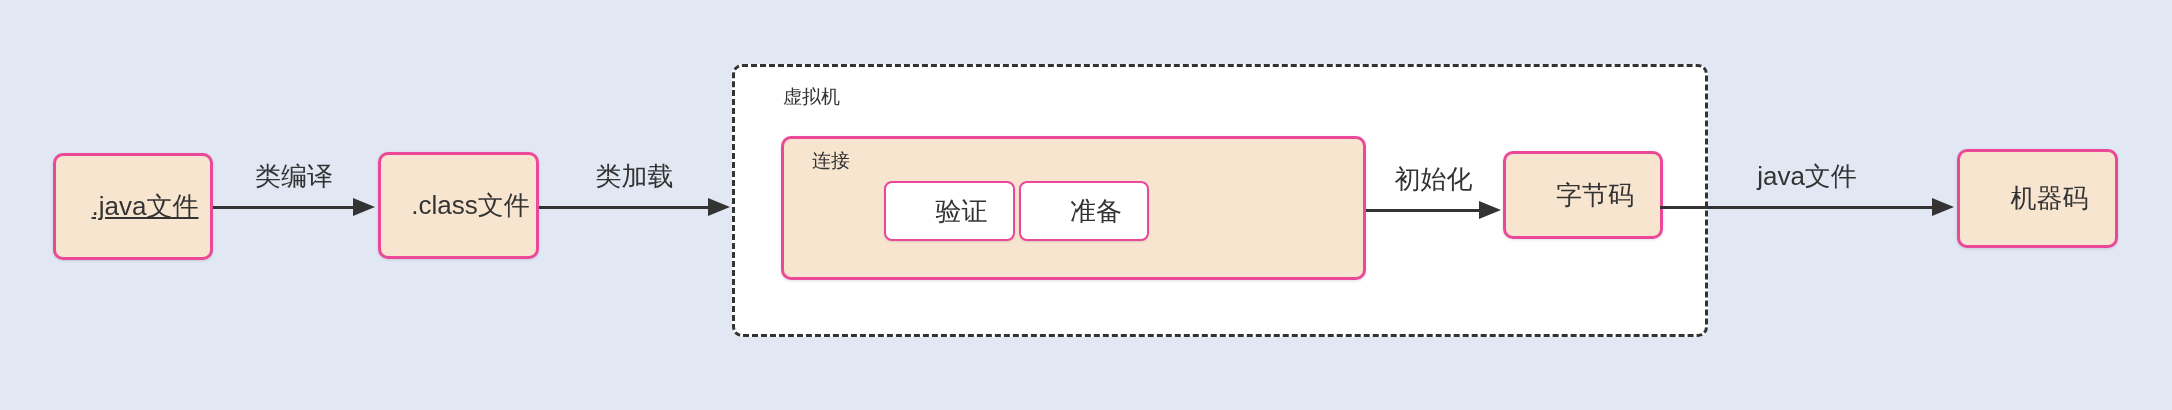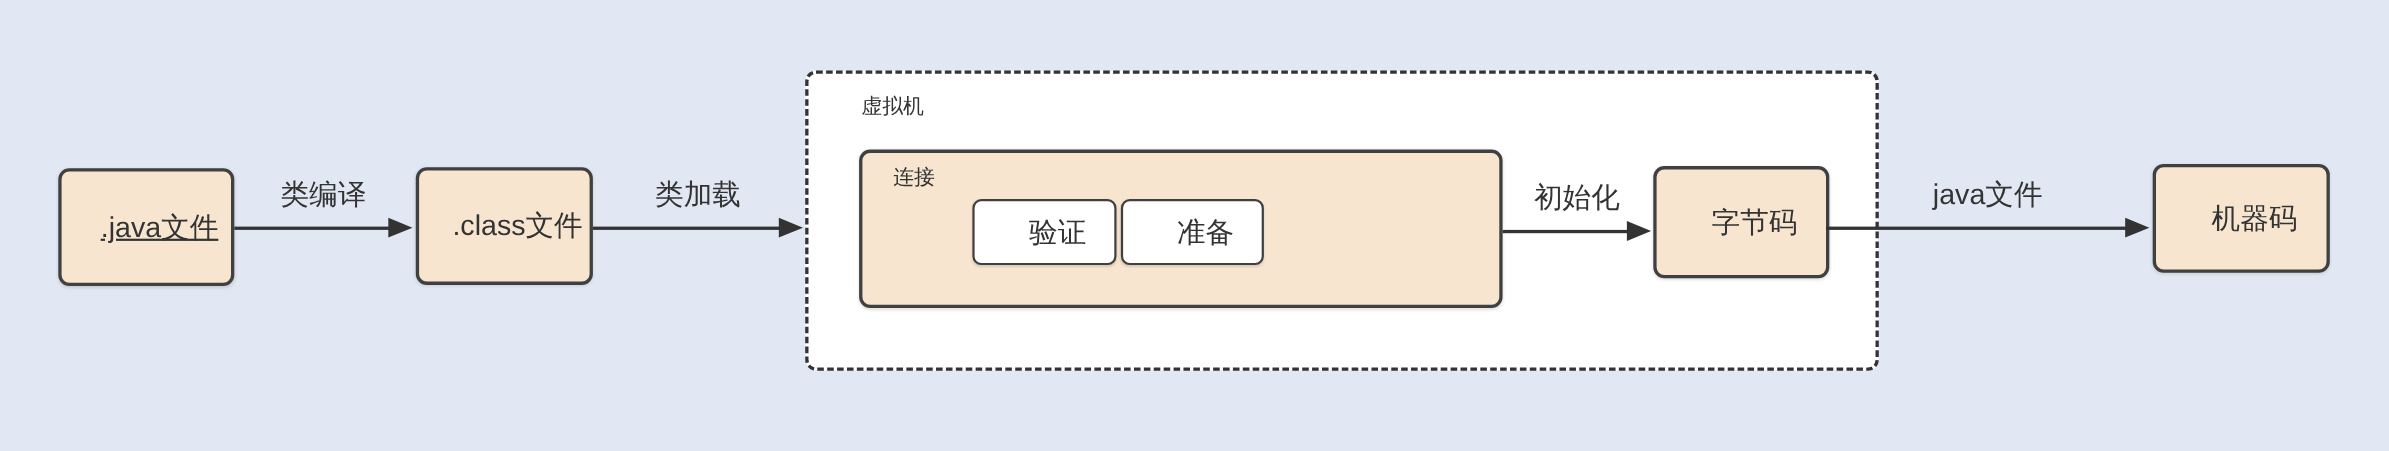--- a/index.html
+++ b/index.html
@@ -14,21 +14,21 @@
     width: 2172px;
     height: 410px;
     background: #e1e8f3;
     overflow: hidden;
     color: #333333;
   }
   .node {
     position: absolute;
     box-sizing: border-box;
     background: #f7e5d0;
-    border: 3px solid #404040;
+    border: 3px solid #ec4899;
     border-radius: 10px;
     display: flex;
     align-items: center;
     justify-content: center;
     font-size: 26px;
     color: #333333;
     box-shadow: 0 1px 3px rgba(0,0,0,0.12);
     padding-left: 24px;
   }
   .node.inner {
@@ -124,21 +124,21 @@
       </div>
 
     </div>
 
     <div class="arrow" style="left:631px; top:143px; width:135px;">
       <span class="arrow-label">初始化</span>
       <span class="arrow-line"></span>
       <span class="arrow-head"></span>
     </div>
 
-    <div class="node" style="left:768px; top:84px; width:160px; height:102px;">
+    <div class="node" style="left:768px; top:84px; width:160px; height:88px;">
       <span>字节码</span>
     </div>
   </div>
 
   <div class="arrow" style="left:1660px; top:207px; width:294px;">
     <span class="arrow-label">java文件</span>
     <span class="arrow-line"></span>
     <span class="arrow-head"></span>
   </div>
 

